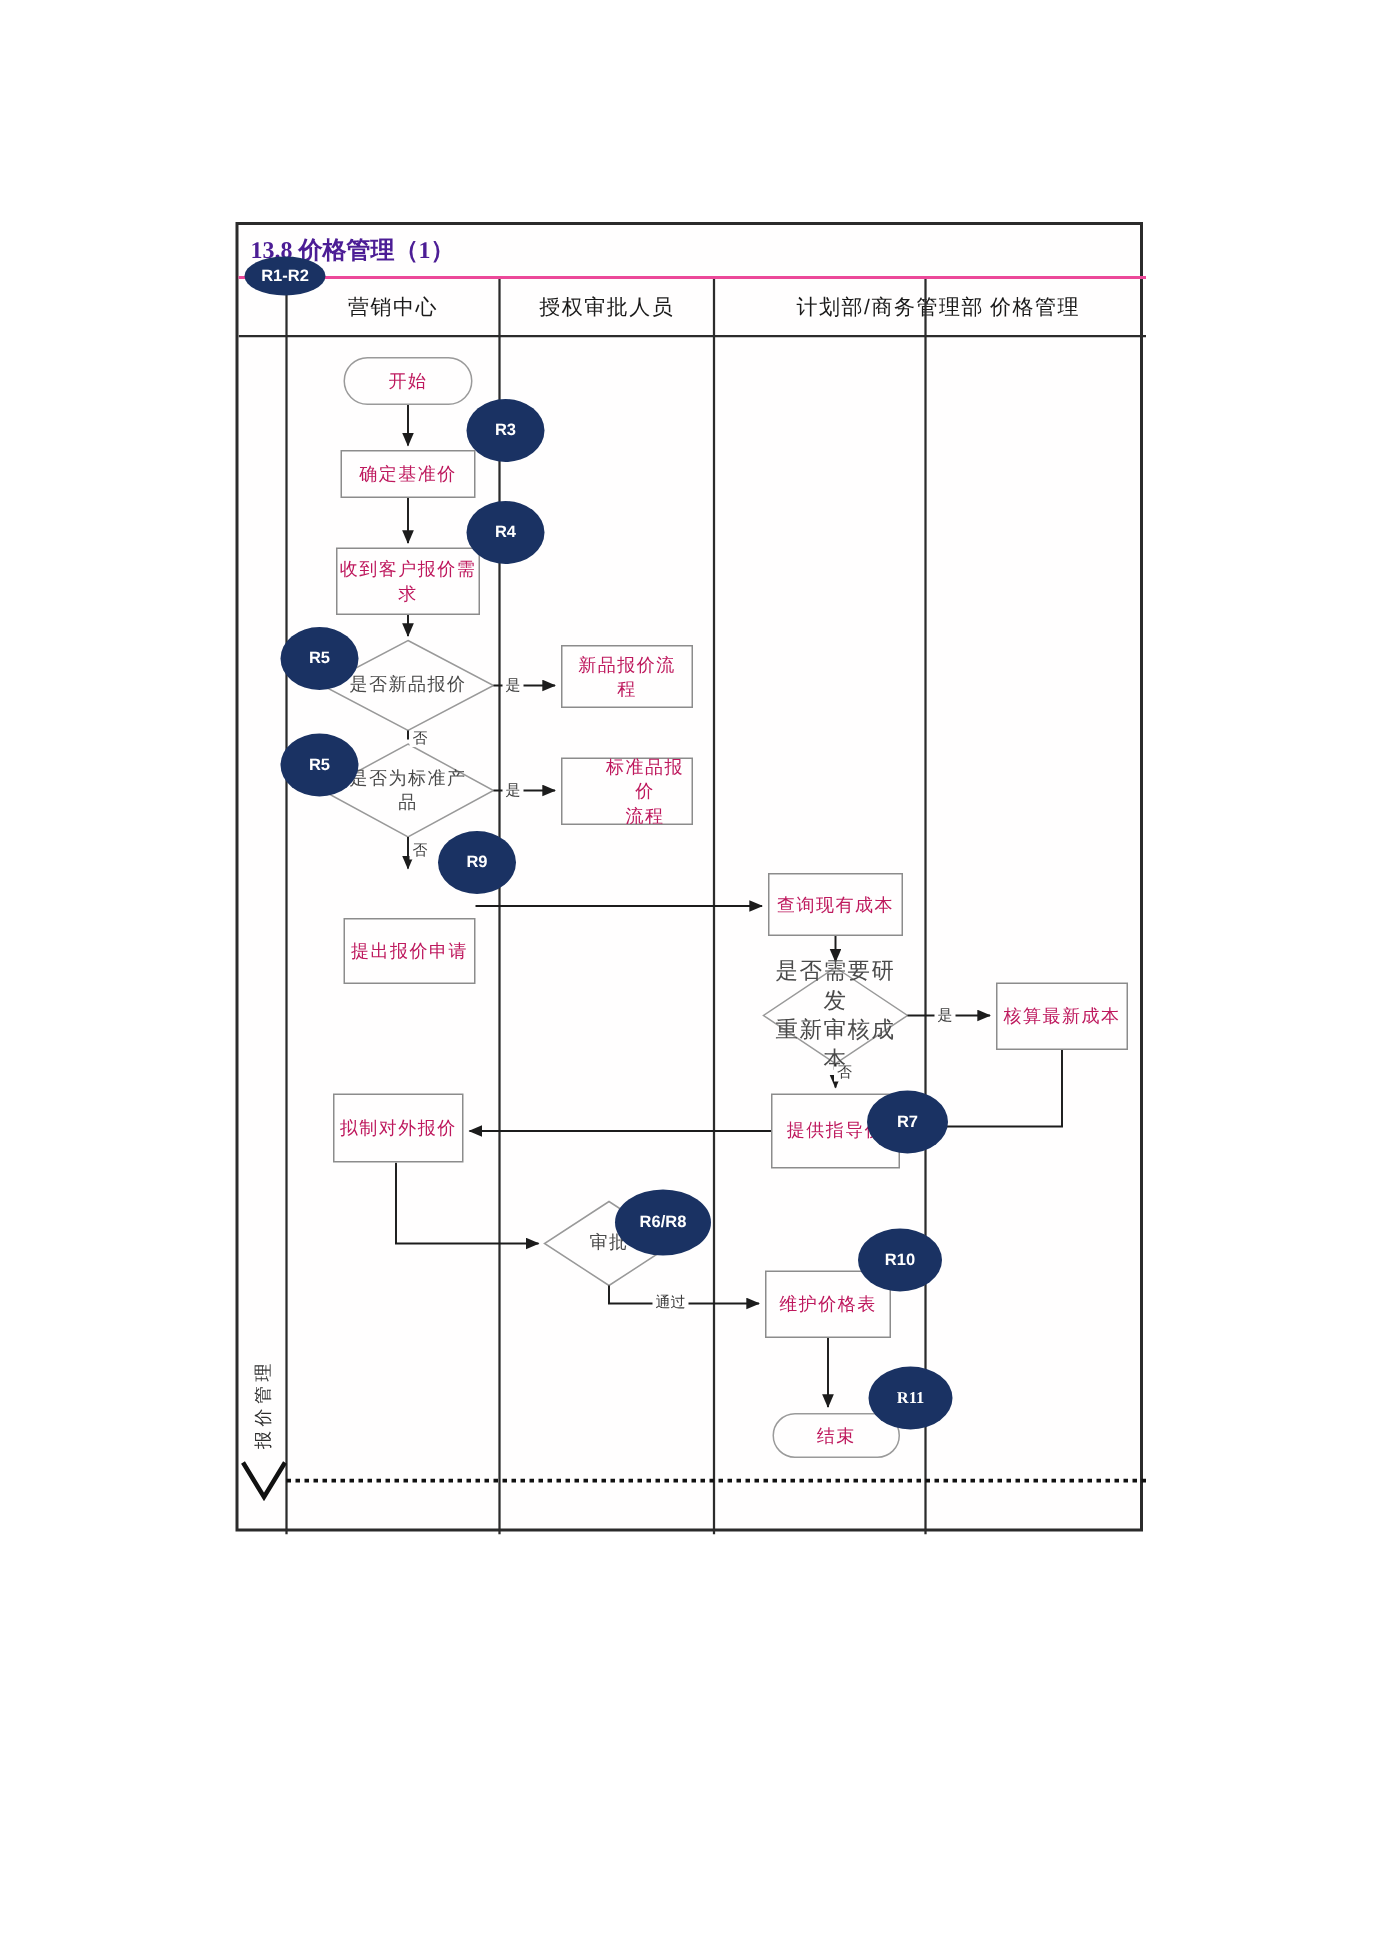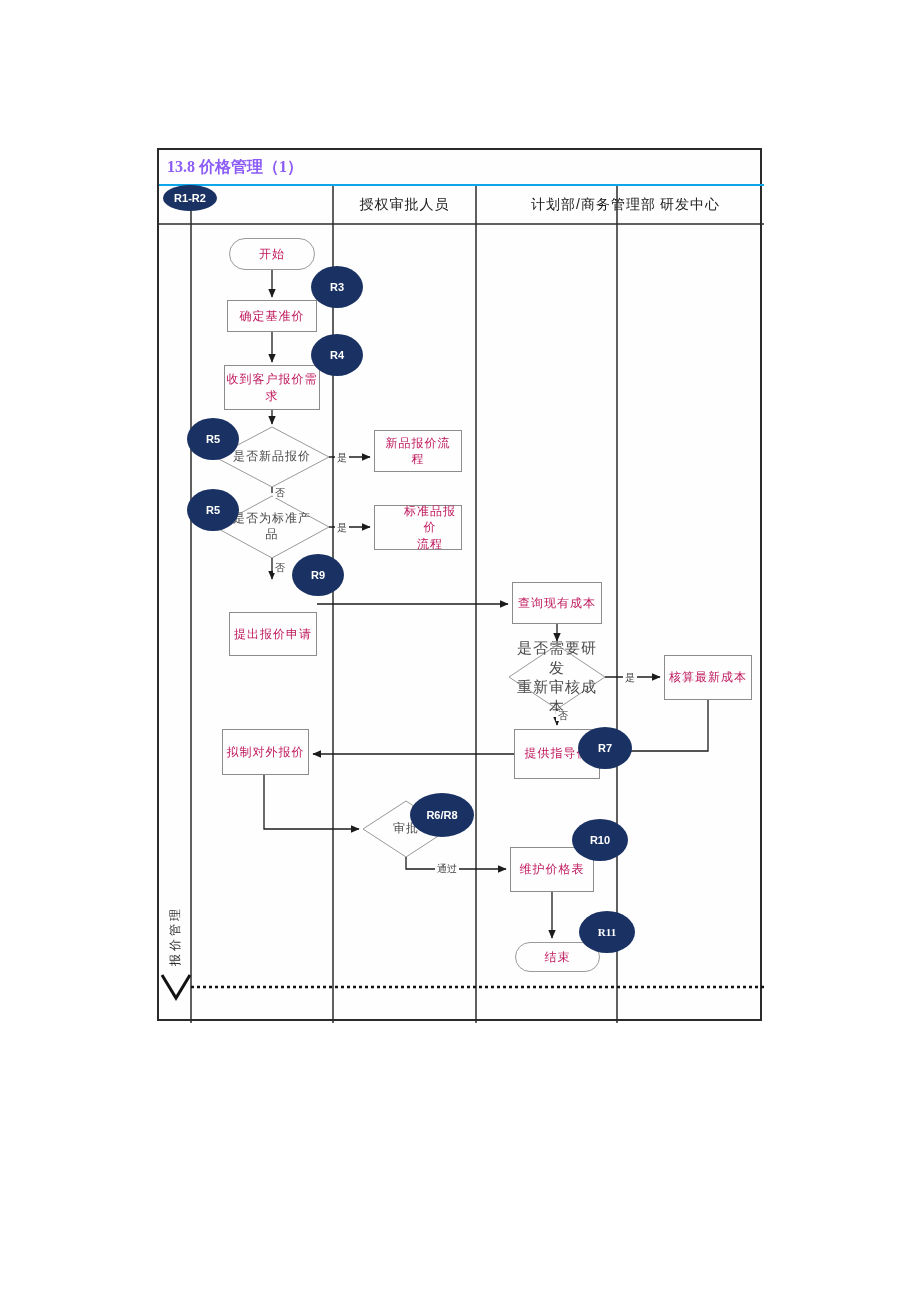--- a/index.html
+++ b/index.html
@@ -1,22 +1,22 @@
 <!DOCTYPE html>
 <html><head>
 <meta charset="utf-8">
 <style>
   html,body{margin:0;padding:0;background:#ffffff;}
   .page{position:relative;width:920px;height:1301px;background:#ffffff;overflow:hidden;
         font-family:"Liberation Sans", sans-serif;}
   .diagram{position:absolute;left:157px;top:148px;width:605px;height:873px;
            border:2px solid #2b2b2b;background:#fffefe;box-sizing:border-box;}
   .title-row{position:absolute;left:0;top:0;width:605px;height:36px;box-sizing:border-box;
-             border-bottom:2px solid #0ea5e9;display:flex;align-items:center;padding-left:8px;
-             font-family:"Liberation Serif", serif;font-size:16px;font-weight:600;color:#8b5cf6;}
+             border-bottom:2px solid #ec4899;display:flex;align-items:center;padding-left:8px;
+             font-family:"Liberation Serif", serif;font-size:16px;font-weight:600;color:#4c1d95;}
   .hdr{position:absolute;top:36px;height:38px;display:flex;align-items:center;justify-content:center;
        font-size:14px;color:#1a1a1a;font-weight:500;letter-spacing:1px;}
   svg.overlay{position:absolute;left:0;top:0;z-index:1;}
   .node{position:absolute;z-index:2;background:#fffefe;border:1px solid #8c8c8c;box-sizing:border-box;
         display:flex;align-items:center;justify-content:center;text-align:center;
         font-size:12px;line-height:1.35;color:#be185d;white-space:pre-line;letter-spacing:1px;}
   .terminal{border-radius:16px;border:1px solid #9a9a9a;}
   .dlabel{position:absolute;z-index:2;transform:translate(-50%,-50%);text-align:center;
           font-size:12px;line-height:1.3;color:#4a4a4a;white-space:pre-line;letter-spacing:1px;}
   .badge{position:absolute;z-index:5;border-radius:50%;background:#1a3263;color:#ffffff;
@@ -29,23 +29,24 @@
           font-size:12px;color:#2e2e2e;letter-spacing:3px;}
 </style>
 </head>
 <body>
 
 <div class="page">
   <div class="diagram">
 
     <div class="title-row">13.8 价格管理（1）</div>
 
+    <div class="hdr" style="left:33px;width:140px;">营销中心</div>
     <div class="hdr" style="left:175px;width:141px;">授权审批人员</div>
     <div class="hdr" style="left:317px;width:141px;margin-left:47px;">计划部/商务管理部</div>
-    <div class="hdr" style="left:459px;width:144px;">研发中心</div>
+    <div class="hdr" style="left:459px;width:144px;">价格管理</div>
 
     <svg class="overlay" width="605" height="873" viewBox="0 0 605 873">
       <defs>
         <marker id="arw" markerWidth="8" markerHeight="8" refX="6.5" refY="3" orient="auto">
           <path d="M0,0 L7,3 L0,6 Z" fill="#1c1c1c"></path>
         </marker>
       </defs>
 
       <line x1="0" y1="74" x2="605" y2="74" stroke="#2b2b2b" stroke-width="1.5"></line>
       <line x1="32" y1="36" x2="32" y2="873" stroke="#2b2b2b" stroke-width="1.5"></line>
@@ -101,21 +102,21 @@
     <div class="node terminal" style="left:356px;top:792px;width:85px;height:30px;">结束</div>
 
     <div class="lbl" style="left:183px;top:308px;">是</div>
     <div class="lbl" style="left:121px;top:343px;">否</div>
     <div class="lbl" style="left:183px;top:378px;">是</div>
     <div class="lbl" style="left:121px;top:418px;">否</div>
     <div class="lbl" style="left:471px;top:528px;">是</div>
     <div class="lbl" style="left:404px;top:566px;">否</div>
     <div class="lbl" style="left:288px;top:719px;">通过</div>
 
-    <div class="badge" style="left:4px;top:35px;width:54px;height:26px;">R1-R2</div>
+    <div class="badge" style="left:4px;top:21px;width:54px;height:26px;">R1-R2</div>
     <div class="badge" style="left:152px;top:116px;width:52px;height:42px;">R3</div>
     <div class="badge" style="left:152px;top:184px;width:52px;height:42px;">R4</div>
     <div class="badge" style="left:28px;top:268px;width:52px;height:42px;">R5</div>
     <div class="badge" style="left:28px;top:339px;width:52px;height:42px;">R5</div>
     <div class="badge" style="left:133px;top:404px;width:52px;height:42px;">R9</div>
     <div class="badge" style="left:419px;top:577px;width:54px;height:42px;">R7</div>
     <div class="badge" style="left:251px;top:643px;width:64px;height:44px;">R6/R8</div>
     <div class="badge" style="left:413px;top:669px;width:56px;height:42px;">R10</div>
     <div class="badge" style="left:420px;top:761px;width:56px;height:42px;font-family:Liberation Serif, serif;">R11</div>
 

